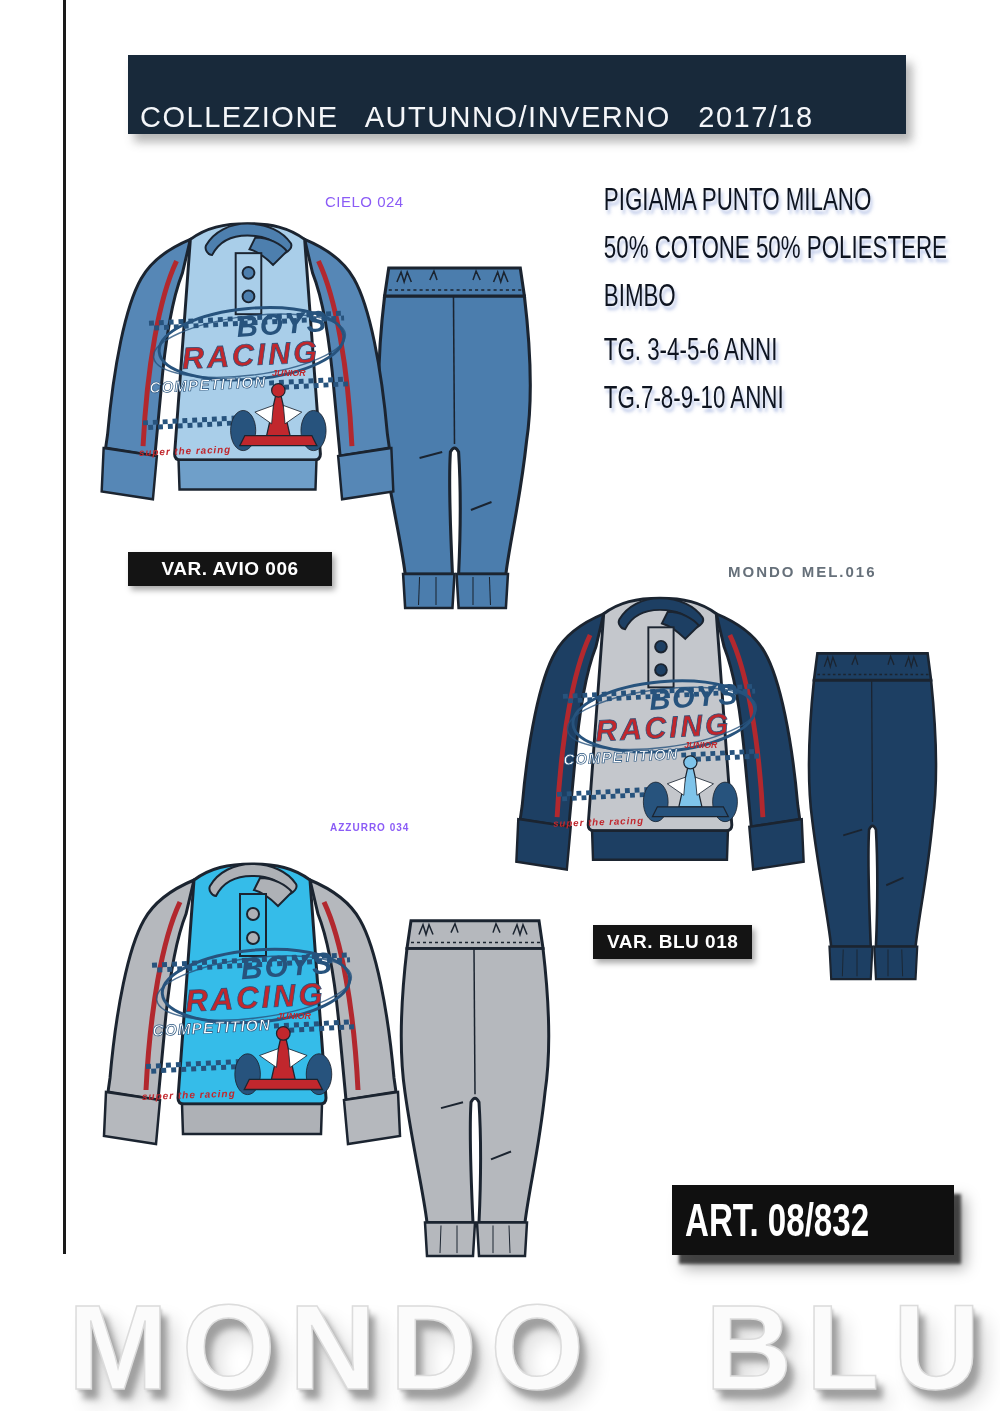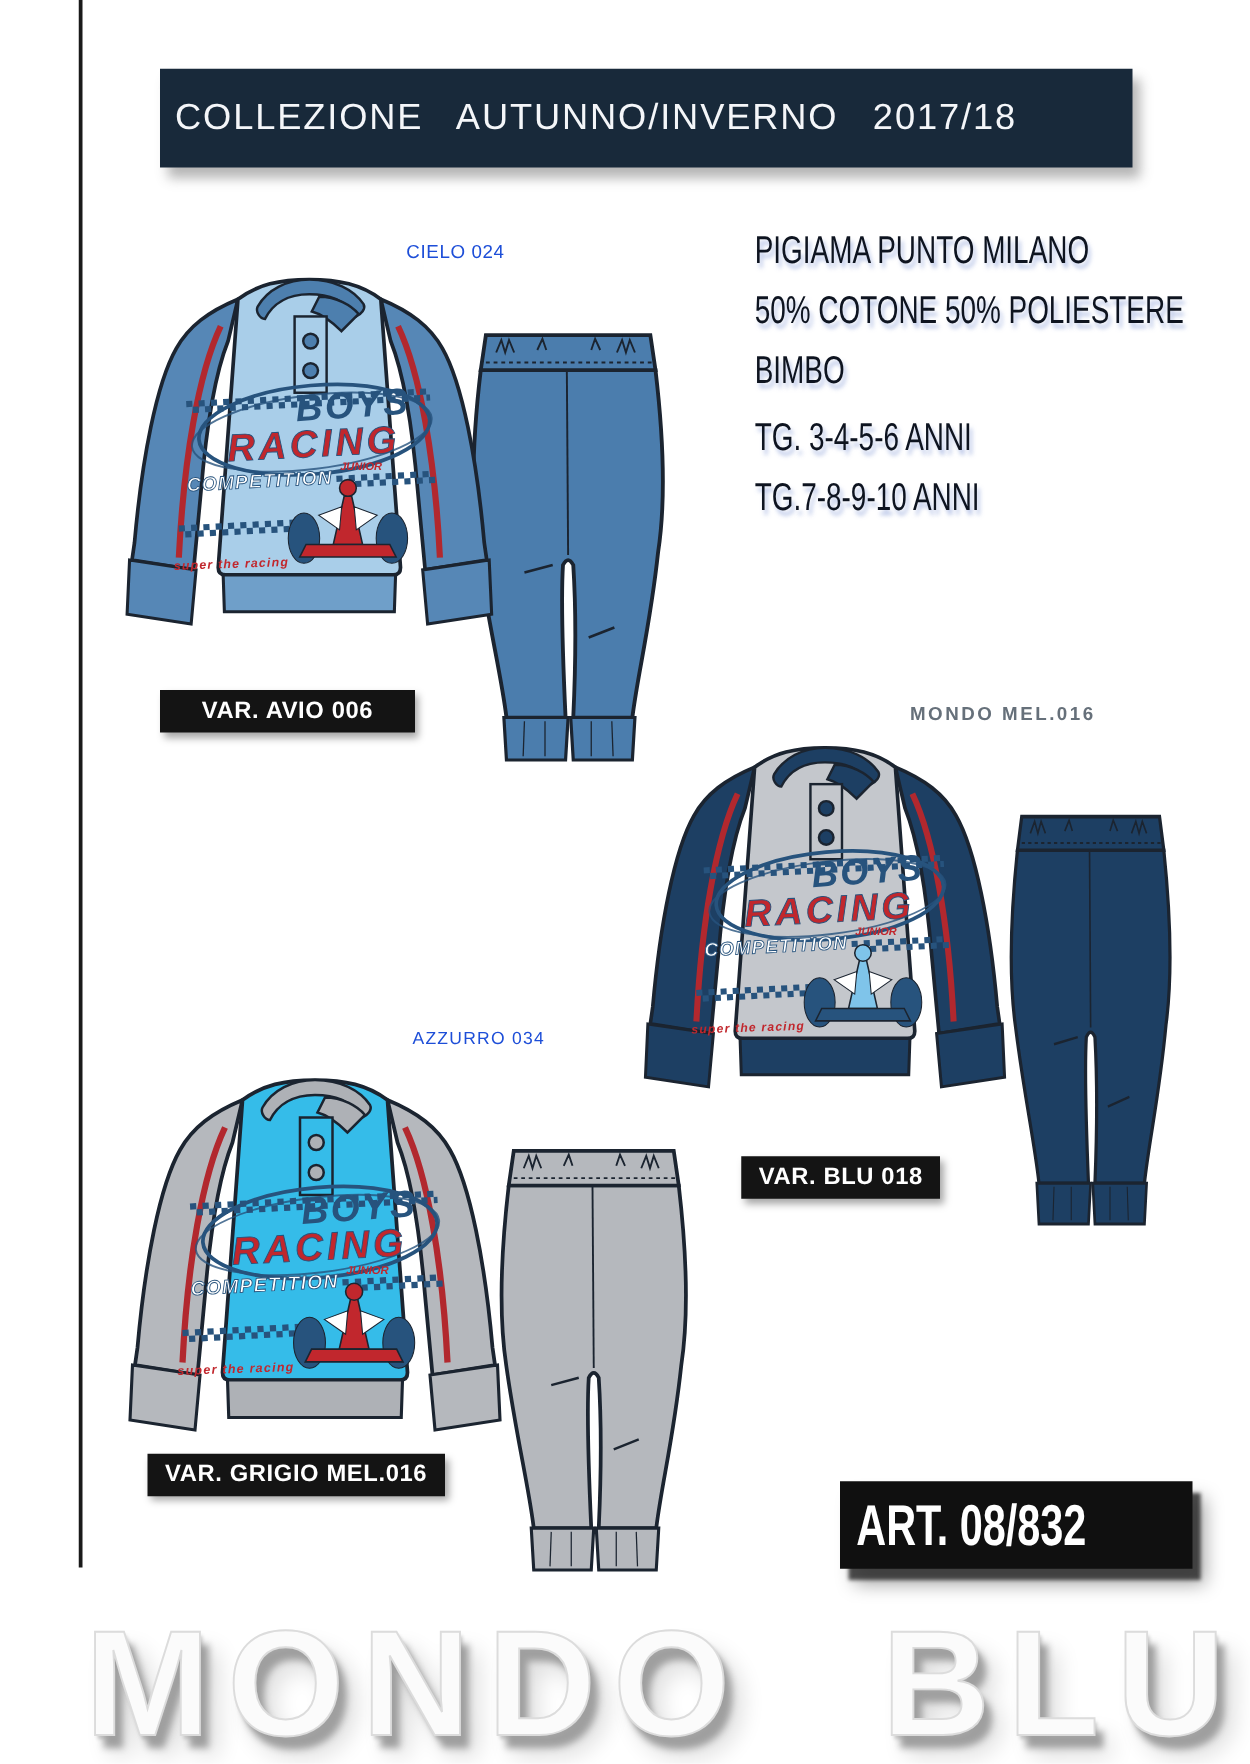--- a/index.html
+++ b/index.html
@@ -6,43 +6,43 @@
   body{
     width:1000px;height:1411px;position:relative;overflow:hidden;
     background:#ffffff;font-family:"Liberation Sans",sans-serif;
   }
   
   .edge-line{position:absolute;left:63px;top:0;width:3px;height:1254px;background:#1a1a1a}
 
   
   .header-bar{
     position:absolute;left:128px;top:55px;width:778px;height:79px;
-    background:var(--hdr,#18293a);display:flex;align-items:center;
+    background:var(--hdr,#18293a);display:flex;align-items:flex-end;
     padding-left:12px;box-sizing:border-box;
     box-shadow:6px 8px 9px rgba(90,90,90,.45);
   }
   .header-bar span{
     color:#f4f6f9;font-size:29px;letter-spacing:1.5px;word-spacing:18px;white-space:nowrap;
   }
 
   
   .info-block{position:absolute;left:545px;top:176px;width:420px;text-align:left;color:#0e1420}
   .info-line{
     font-size:31px;line-height:48px;white-space:nowrap;
     transform:scaleX(.72);transform-origin:center;
     text-shadow:3px 4px 4px rgba(150,168,220,.7);
   }
   .info-line.gap{margin-bottom:6px}
 
   
   .set{position:absolute}
   .set>div{position:absolute}
-  .color-label{font-size:15px;color:#1d4ed8;white-space:nowrap;letter-spacing:.5px}
+  .color-label{font-size:15px;color:#8b5cf6;white-space:nowrap;letter-spacing:.5px}
   .set2 .color-label{color:#66707a;font-weight:bold;letter-spacing:2px}
-  .set3 .color-label{font-weight:normal;letter-spacing:1px;font-size:14px}
+  .set3 .color-label{font-weight:bold;letter-spacing:1px;font-size:10px}
   .var-box{
     background:#141414;color:#fff;font-size:19px;font-weight:bold;letter-spacing:.5px;
     padding:6px 14px;white-space:nowrap;text-align:center;
     box-shadow:3px 4px 6px rgba(0,0,0,.35);
   }
   .set1{left:63px;top:185px;width:500px;height:410px}
   .set1 .sweat-slot{left:17px;top:15px;width:335px;height:315px;z-index:2}
   .set1 .pants-slot{left:299px;top:67px;width:185px;height:360px;z-index:1}
   .set1 .color-label{left:262px;top:8px}
   .set1 .var-box{left:65px;top:367px;min-width:176px}
@@ -317,20 +317,19 @@
         <path class="fCar s15" d="M58 -4 L44 58 L72 58 Z"></path>
         <path class="fW s1" d="M30 30 L52 22 L50 44 Z"></path>
         <path class="fW s1" d="M86 30 L64 22 L66 44 Z"></path>
         <circle class="fCar s15" cx="58" cy="4" r="8"></circle>
         <path class="fWing s15" d="M18 58 L98 58 L104 70 L12 70 Z"></path>
       </g>
       <text class="ptxt" x="60" y="260" font-size="10" letter-spacing="1" transform="rotate(-2 60 260)" style="fill:var(--pred)">super the racing</text>
     </g>
   </svg>
 </div>
-  <div class="var-box">VAR. GRIGIO MEL.016</div>
 </div>
 
 <div class="art-box">
   <span>ART. 08/832</span>
 </div>
 
 <div class="brand">MONDO BLU</div>
 
 </body></html>

